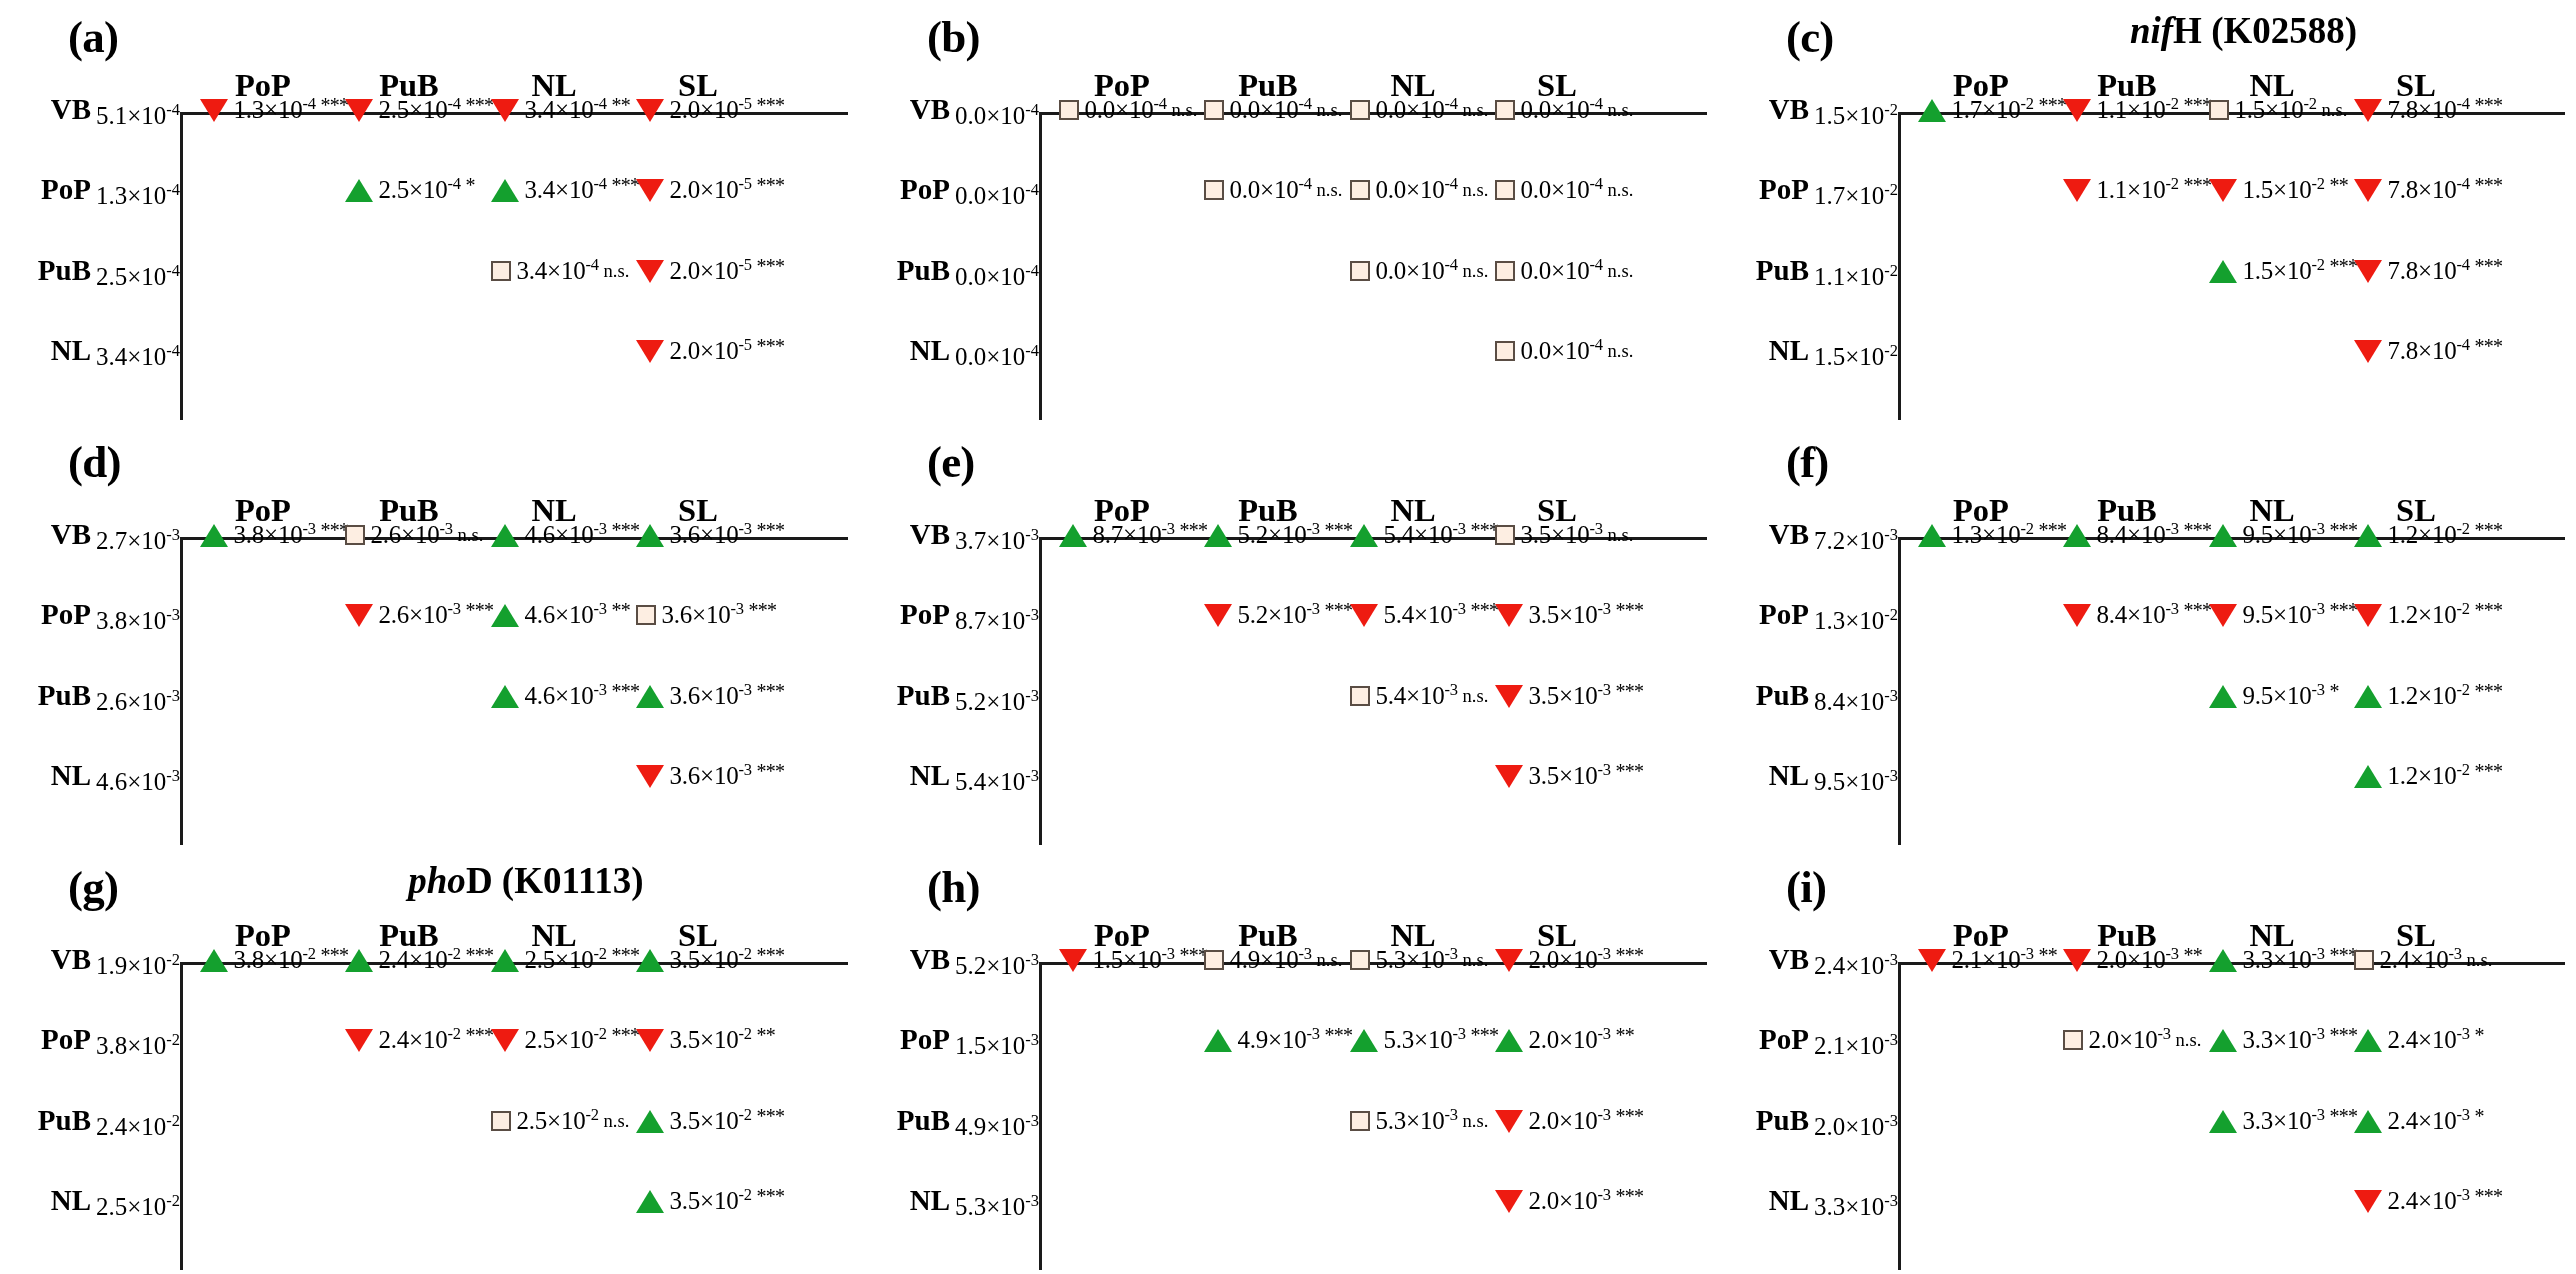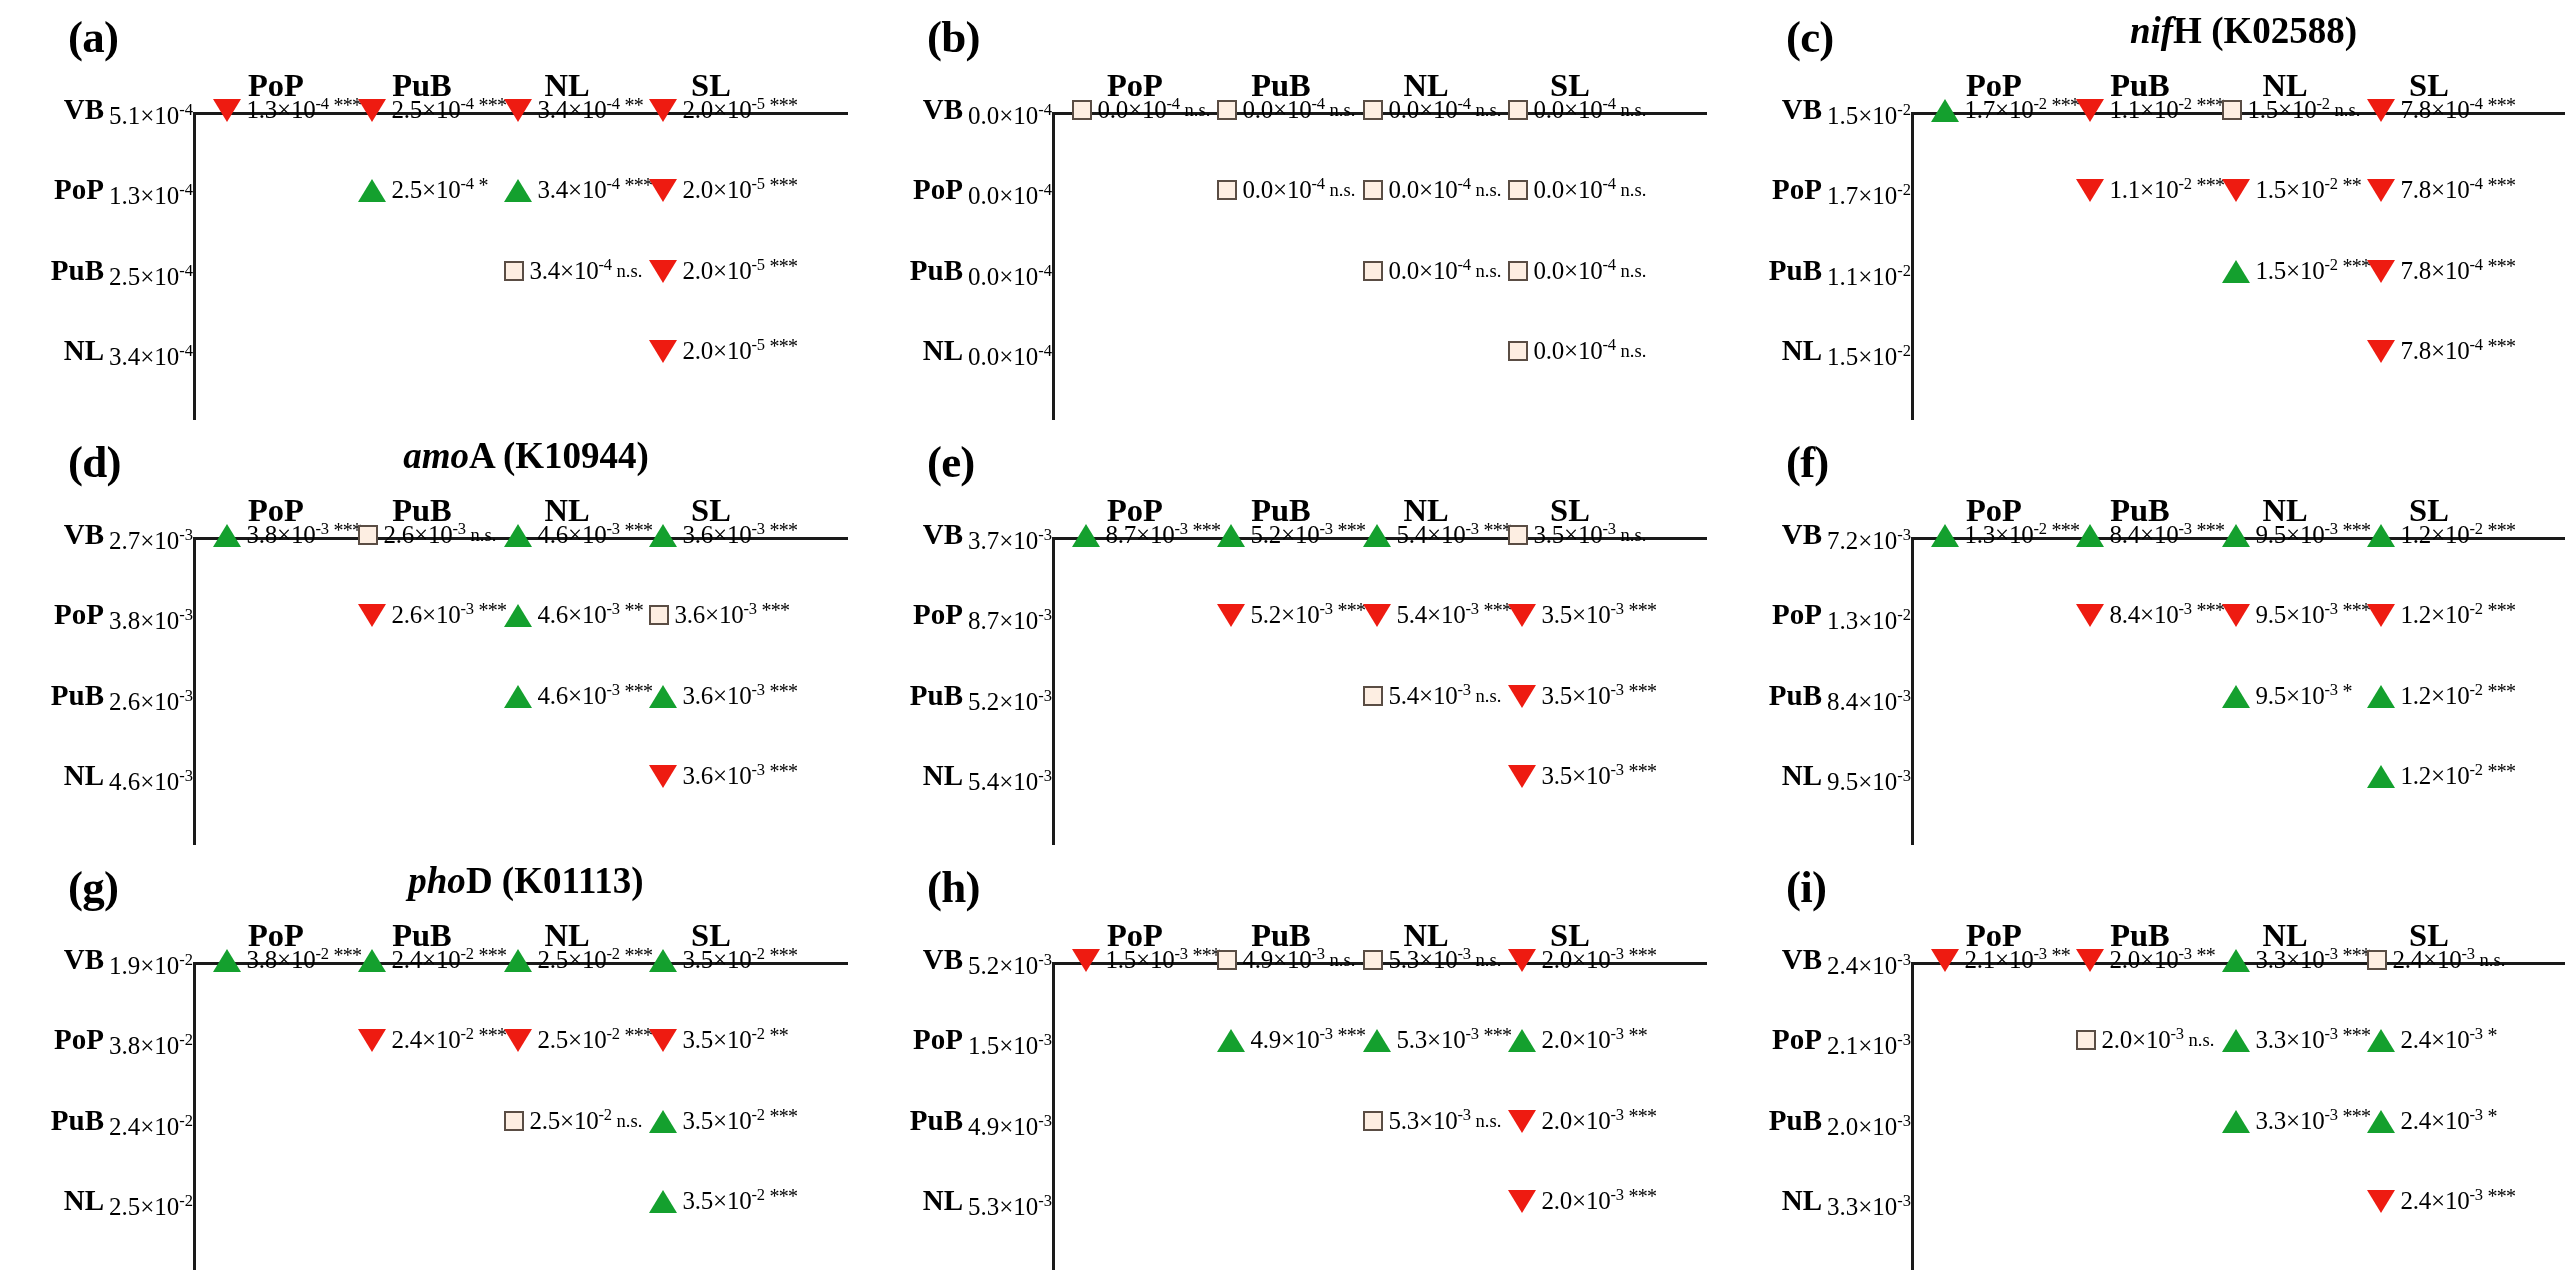--- a/index.html
+++ b/index.html
@@ -30,21 +30,21 @@
     left:224px;right:31px;top:9.3px;
     text-align:center;
     font-size:37px;font-weight:bold;
     white-space:nowrap;
   }
   .p-title .ital{font-style:italic;}
 
   
   .tbl{
     position:absolute;
-    left:0;top:67px;right:0;bottom:0;margin-left:13px;
+    left:0;top:67px;right:0;bottom:0;
   }
   .colhead{
     position:absolute;top:0;left:0;right:0;height:40px;
   }
   .colhead span{
     position:absolute;
     font-size:32.5px;font-weight:bold;
     text-align:center;
     transform:translateX(-50%);
     white-space:nowrap;
@@ -358,21 +358,20 @@
           <div class="cell" style="left: 636px;">
             <span class="marker m-down"></span>
             <span class="val"><span>7.8×10</span><sup>-4</sup></span>
             <span class="sig"><span class="stars">***</span></span>
           </div>
         </div>
       </div>
     </div>
     <div class="panel">
       <div class="p-label">(d)</div>
-      <div class="p-title"><span class="ital">amo</span><span>A (K10944)</span></div>
       <div class="tbl">
         <div class="colhead">
           <span style="left: 263px;">PoP</span>
           <span style="left: 409px;">PuB</span>
           <span style="left: 554px;">NL</span>
           <span style="left: 698px;">SL</span>
         </div>
         <div class="hline"></div>
         <div class="vline"></div>
         <div class="row" style="top: 14px;">

